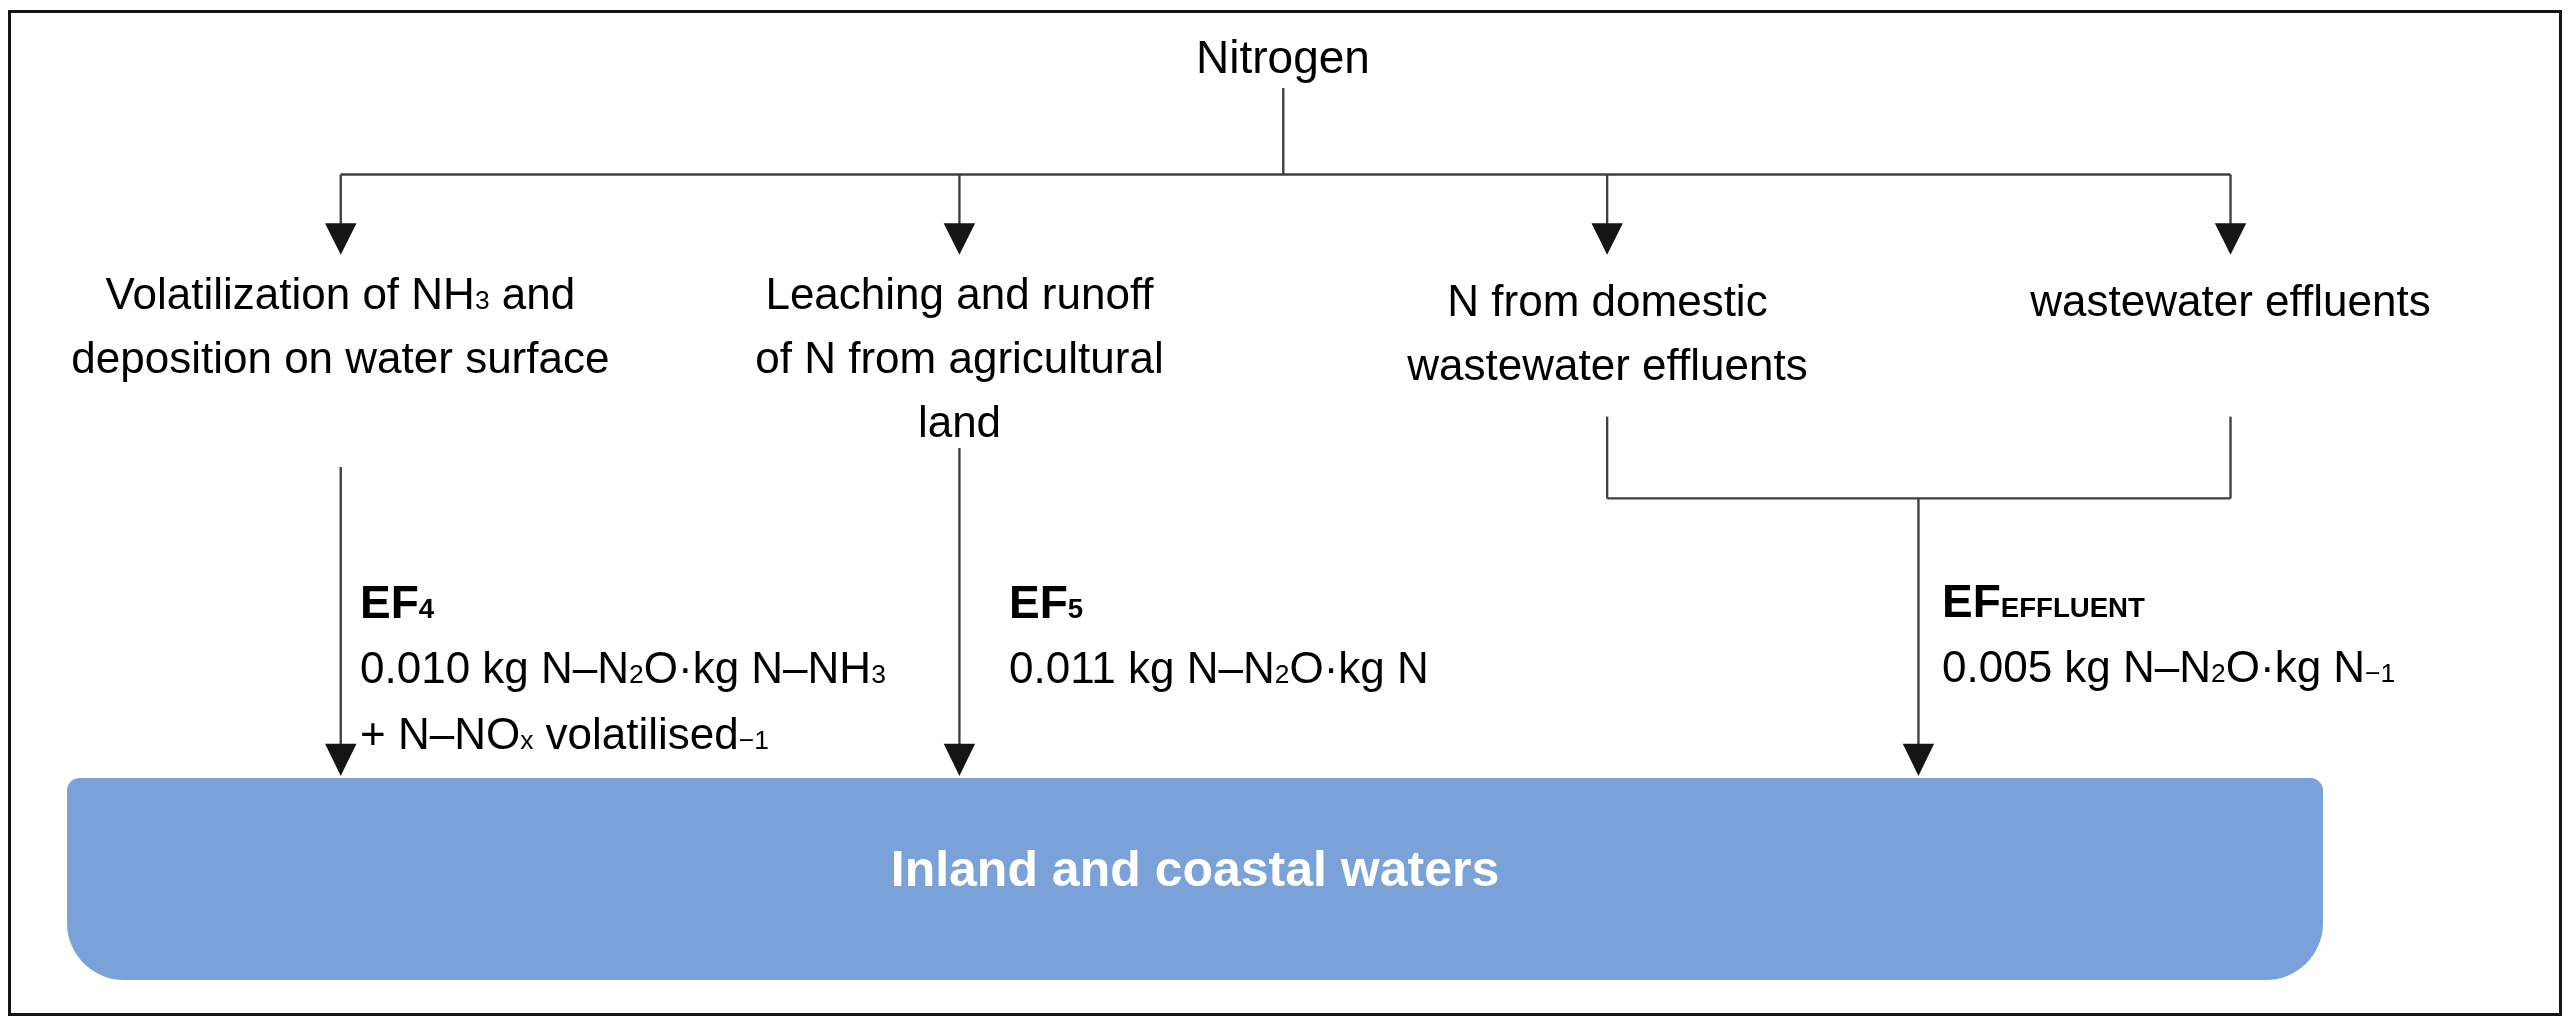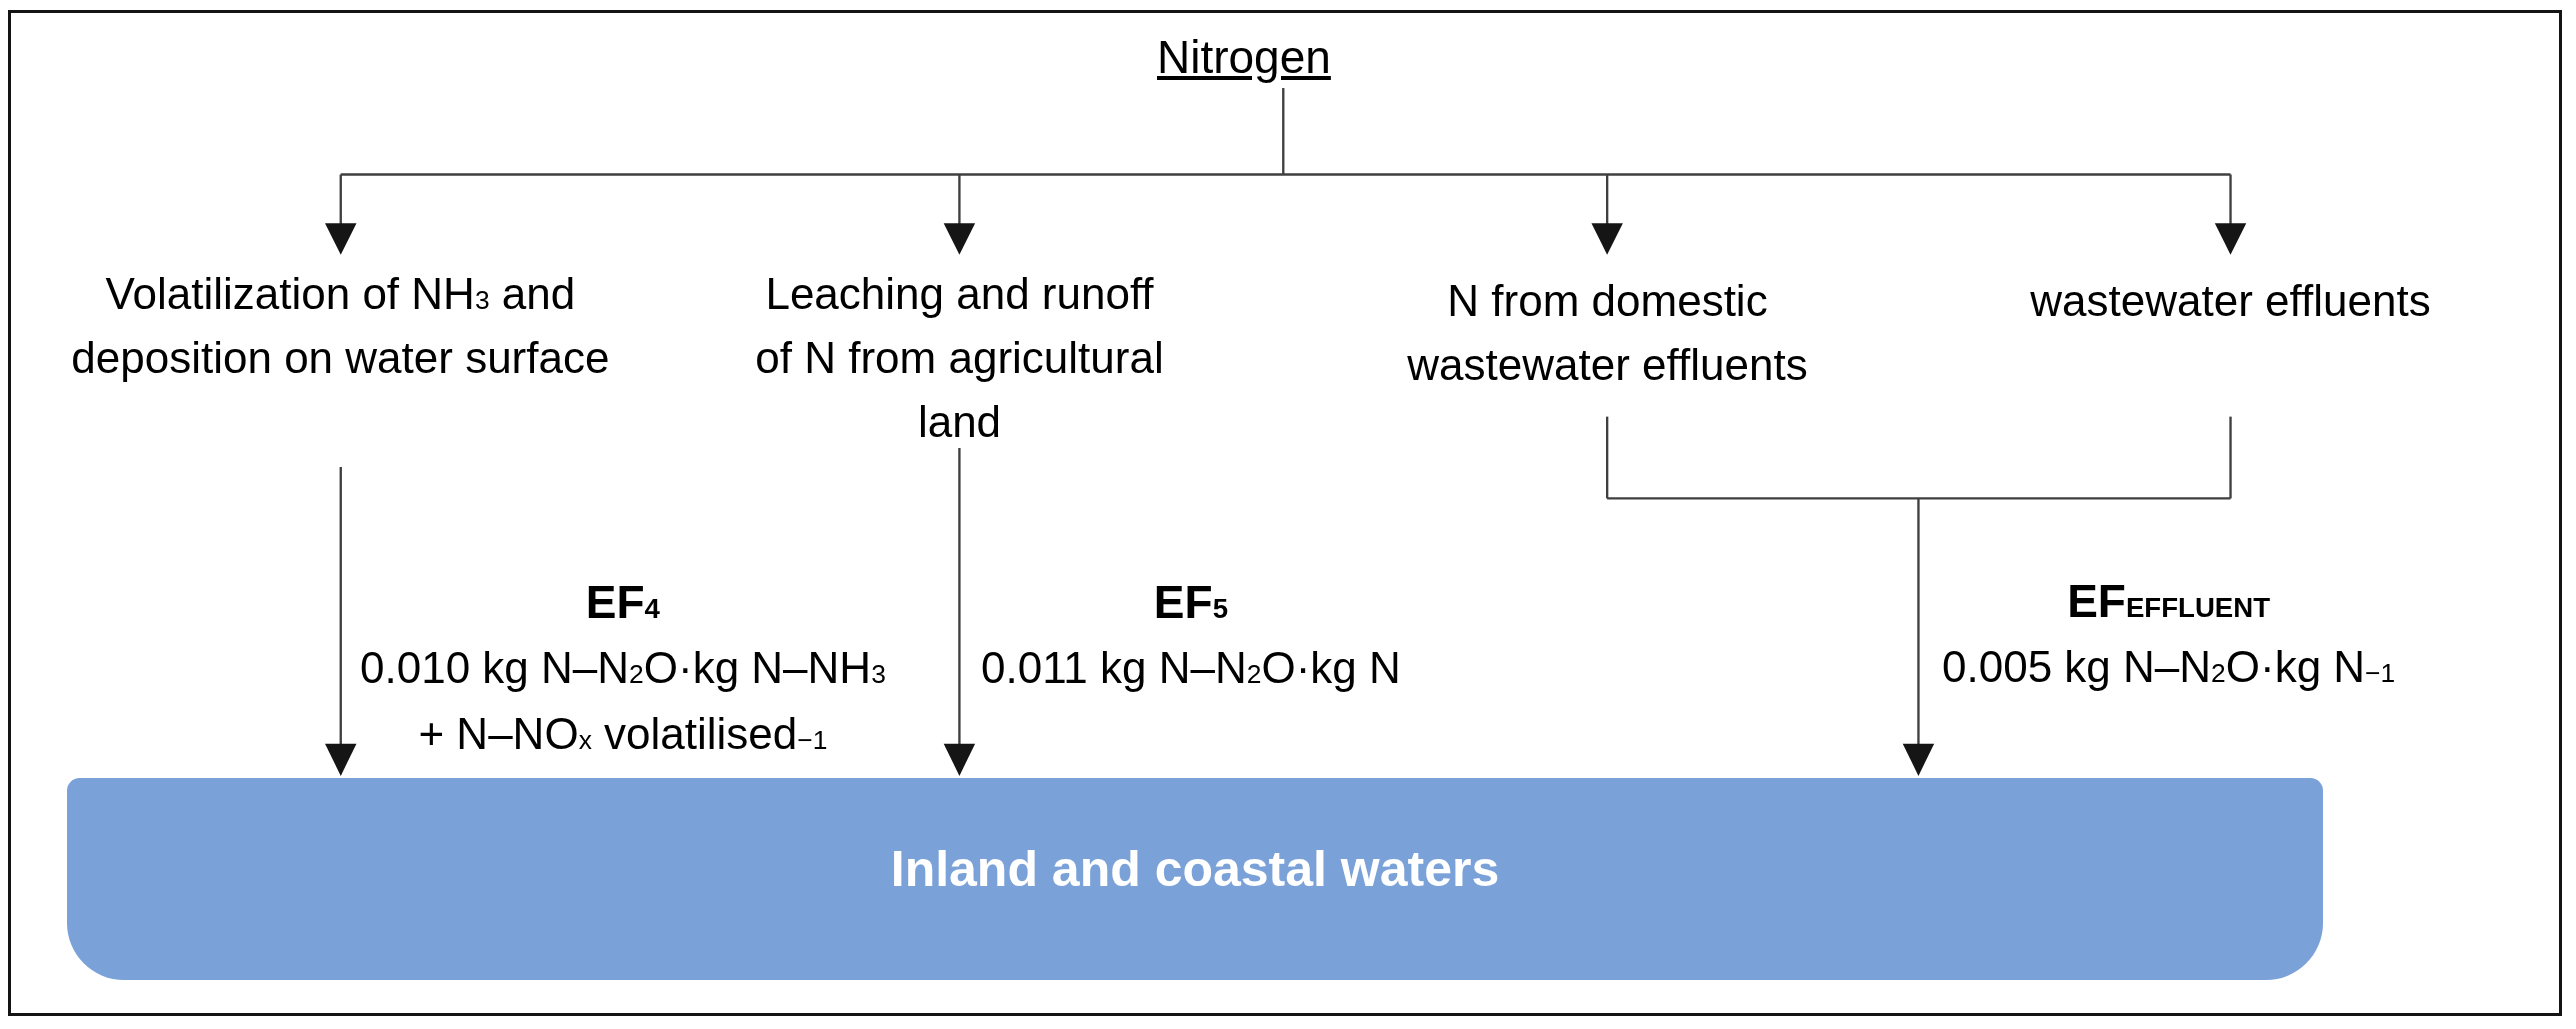--- a/index.html
+++ b/index.html
@@ -14,36 +14,36 @@
   .frame{
     position:absolute;left:7.9px;top:10.2px;width:2554px;height:1006px;
     border:3.9px solid var(--border,#141414);
     box-sizing:border-box;
   }
   .svg-layer{position:absolute;left:0;top:0;width:2576px;height:1029px;}
   .svg-layer line{stroke:var(--line,#3f3f3f);stroke-width:3;}
   .svg-layer path{fill:var(--arrow,#151515);stroke:none;}
   .node-title{
     position:absolute;left:1157px;top:30px;width:252px;
-    font-size:46px;white-space:nowrap;text-decoration:underline;
+    font-size:46px;text-align:center;white-space:nowrap;
   }
   .branch-label{
     position:absolute;
     font-size:44px;line-height:64px;text-align:center;
   }
   .bl-1{left:2.4px;top:262px;width:676px;}
   .bl-2{left:700px;top:262px;width:519px;}
   .bl-3{left:1348px;top:269px;width:519px;}
   .bl-4{left:1971px;top:269px;width:519px;}
   .ef-block{
-    position:absolute;font-size:44px;line-height:66px;text-align:center;
+    position:absolute;font-size:44px;line-height:66px;text-align:left;
     white-space:nowrap;
   }
   .ef-4{left:360px;top:569px;}
-  .ef-5{left:981px;top:569px;}
+  .ef-5{left:1009px;top:569px;}
   .ef-effluent{left:1942px;top:568px;}
   .ef-name{font-weight:700;font-size:46px;}
   .b{font-weight:700;}
   .sub{font-size:60%;vertical-align:-16%;line-height:0;}
   .sup{font-size:60%;vertical-align:40%;line-height:0;}
   .water-box{
     position:absolute;left:67px;top:778px;width:2256px;height:202px;
     background:var(--water,#7aa1d8);
     border-radius:12.6px 12.6px 57px 57px;
     display:flex;align-items:center;justify-content:center;

